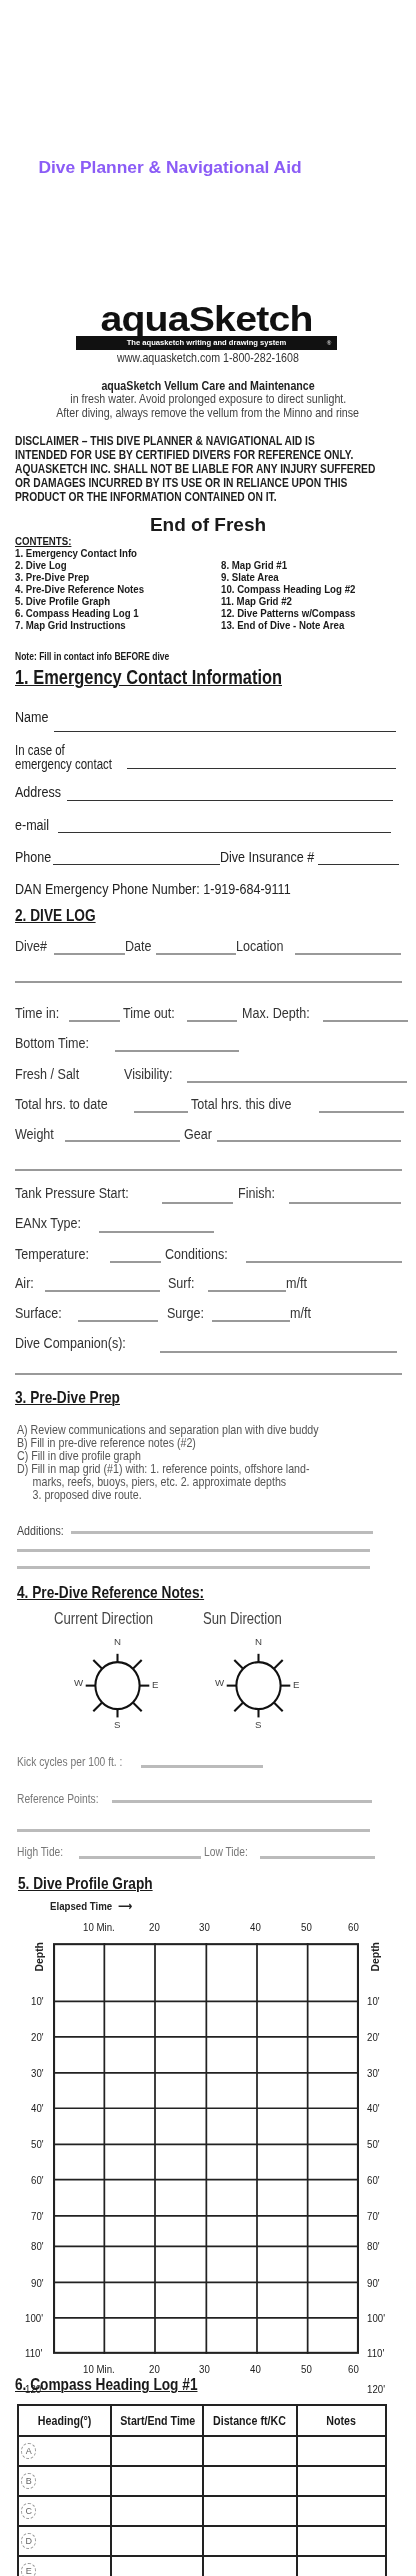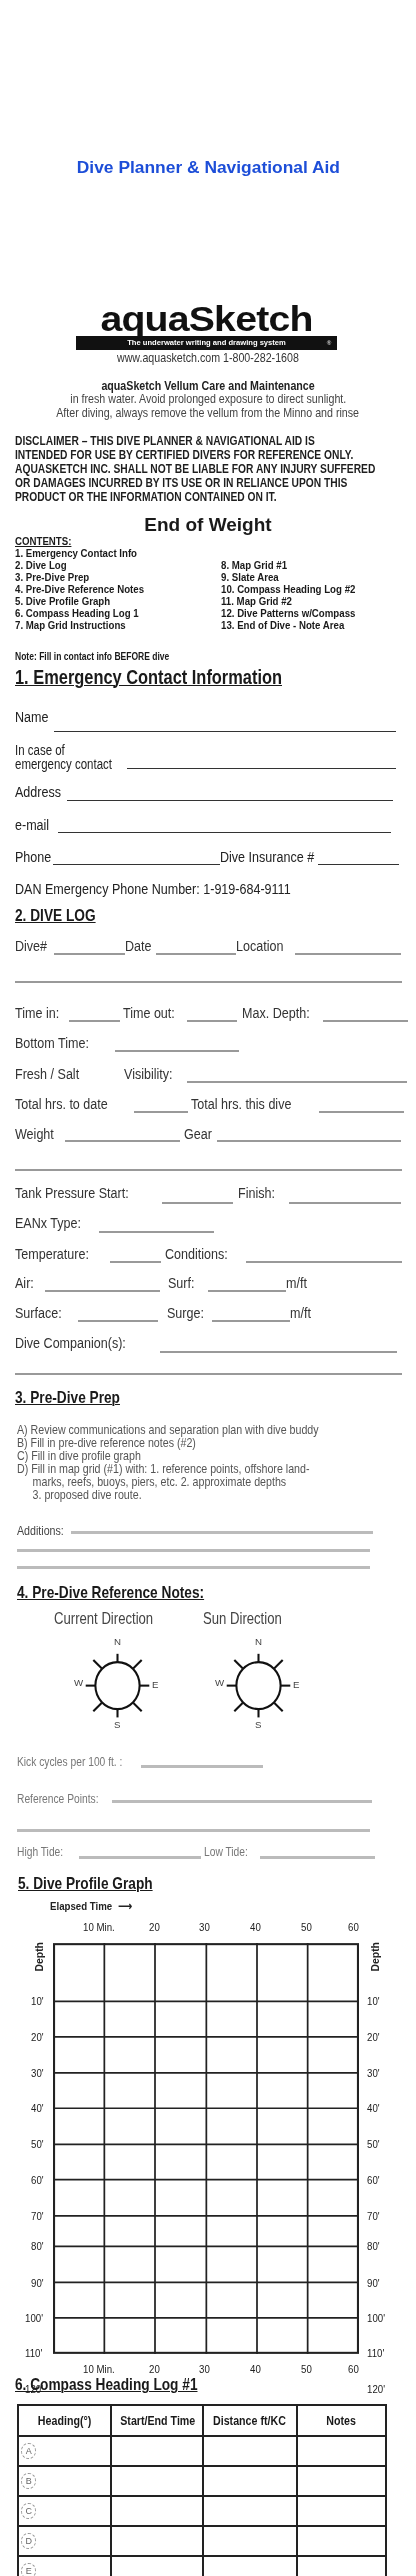--- a/index.html
+++ b/index.html
@@ -1,20 +1,20 @@
 <!DOCTYPE html>
 <html style="font-size:11px"><head>
 <meta charset="utf-8">
 <style>
   html, body { margin:0; padding:0; background:#ffffff; }
   body { width:416px; height:2576px; position:relative; overflow:hidden; color:#1a1a1a;
          font-family:"Liberation Sans Narrow","Liberation Sans", sans-serif; }
   .abs { position:absolute; }
-  .title { left:0; width:340px; top:157px; text-align:right; font-family:"Liberation Sans", sans-serif;
-           font-weight:bold; font-size:17.4px; color:#1d4ed8; }
+  .title { left:0; width:340px; top:157px; text-align:center; font-family:"Liberation Sans", sans-serif;
+           font-weight:bold; font-size:17.4px; color:#8b5cf6; }
   .logo-wrap { left:76px; top:303px; width:261px; }
   .logo-word { font-family:"Liberation Sans", sans-serif; font-weight:bold; font-size:35px; line-height:32px;
                letter-spacing:-0.7px; text-align:center; color:#111; transform:scaleX(1.12); transform-origin:center; }
   .logo-bar { background:#111; color:#fff; height:14px; margin-top:1.4px; font-family:"Liberation Sans", sans-serif;
               font-weight:bold; font-size:7.6px; line-height:14px; text-align:center; position:relative; }
   .logo-bar .reg { position:absolute; right:5.6px; top:0; font-size:6.2px; color:#ccc; }
   .center { left:0; width:416px; text-align:center; }
   .condensed { transform:scaleX(0.82); transform-origin:left top; white-space:nowrap; }
   .ccenter { display:inline-block; transform:scaleX(0.82); transform-origin:center; white-space:nowrap; }
   .url { top:350px; font-size:13px; color:#333; }
@@ -46,40 +46,40 @@
             font-size:9px; line-height:14px; text-align:center; color:#666; margin-left:2.8px; }
 </style>
 </head>
 <body>
 
 <div class="abs title">Dive Planner &amp; Navigational Aid</div>
 
 <div class="abs logo-wrap">
   <div class="logo-word">aquaSketch</div>
   <div class="logo-bar">
-    <span>The underwater writing and drawing system</span>
+    <span>The aquasketch writing and drawing system</span>
     <span class="reg">®</span>
   </div>
 </div>
 <div class="abs center url"><span class="ccenter">www.aquasketch.com 1-800-282-1608</span></div>
 <div class="abs center care-h"><span class="ccenter">aquaSketch Vellum Care and Maintenance</span></div>
 <div class="abs center care-p">
   <div><span class="ccenter">in fresh water. Avoid prolonged exposure to direct sunlight.</span></div>
   <div><span class="ccenter">After diving, always remove the vellum from the Minno and rinse</span></div>
 </div>
 
 <div class="abs disc condensed">
   <div>DISCLAIMER – THIS DIVE PLANNER &amp; NAVIGATIONAL AID IS</div>
   <div>INTENDED FOR USE BY CERTIFIED DIVERS FOR REFERENCE ONLY.</div>
   <div>AQUASKETCH INC. SHALL NOT BE LIABLE FOR ANY INJURY SUFFERED</div>
   <div>OR DAMAGES INCURRED BY ITS USE OR IN RELIANCE UPON THIS</div>
   <div>PRODUCT OR THE INFORMATION CONTAINED ON IT.</div>
 </div>
 
-<div class="abs center eos">End of Weight</div>
+<div class="abs center eos">End of Fresh</div>
 
 <div class="abs contents-h condensed">CONTENTS:</div>
 <div class="abs contents condensed" style="left:15.3px;top:547px;">
   <div>1. Emergency Contact Info</div>
   <div>2. Dive Log</div>
   <div>3. Pre-Dive Prep</div>
   <div>4. Pre-Dive Reference Notes</div>
   <div>5. Dive Profile Graph</div>
   <div>6. Compass Heading Log 1</div>
   <div>7. Map Grid Instructions</div>

